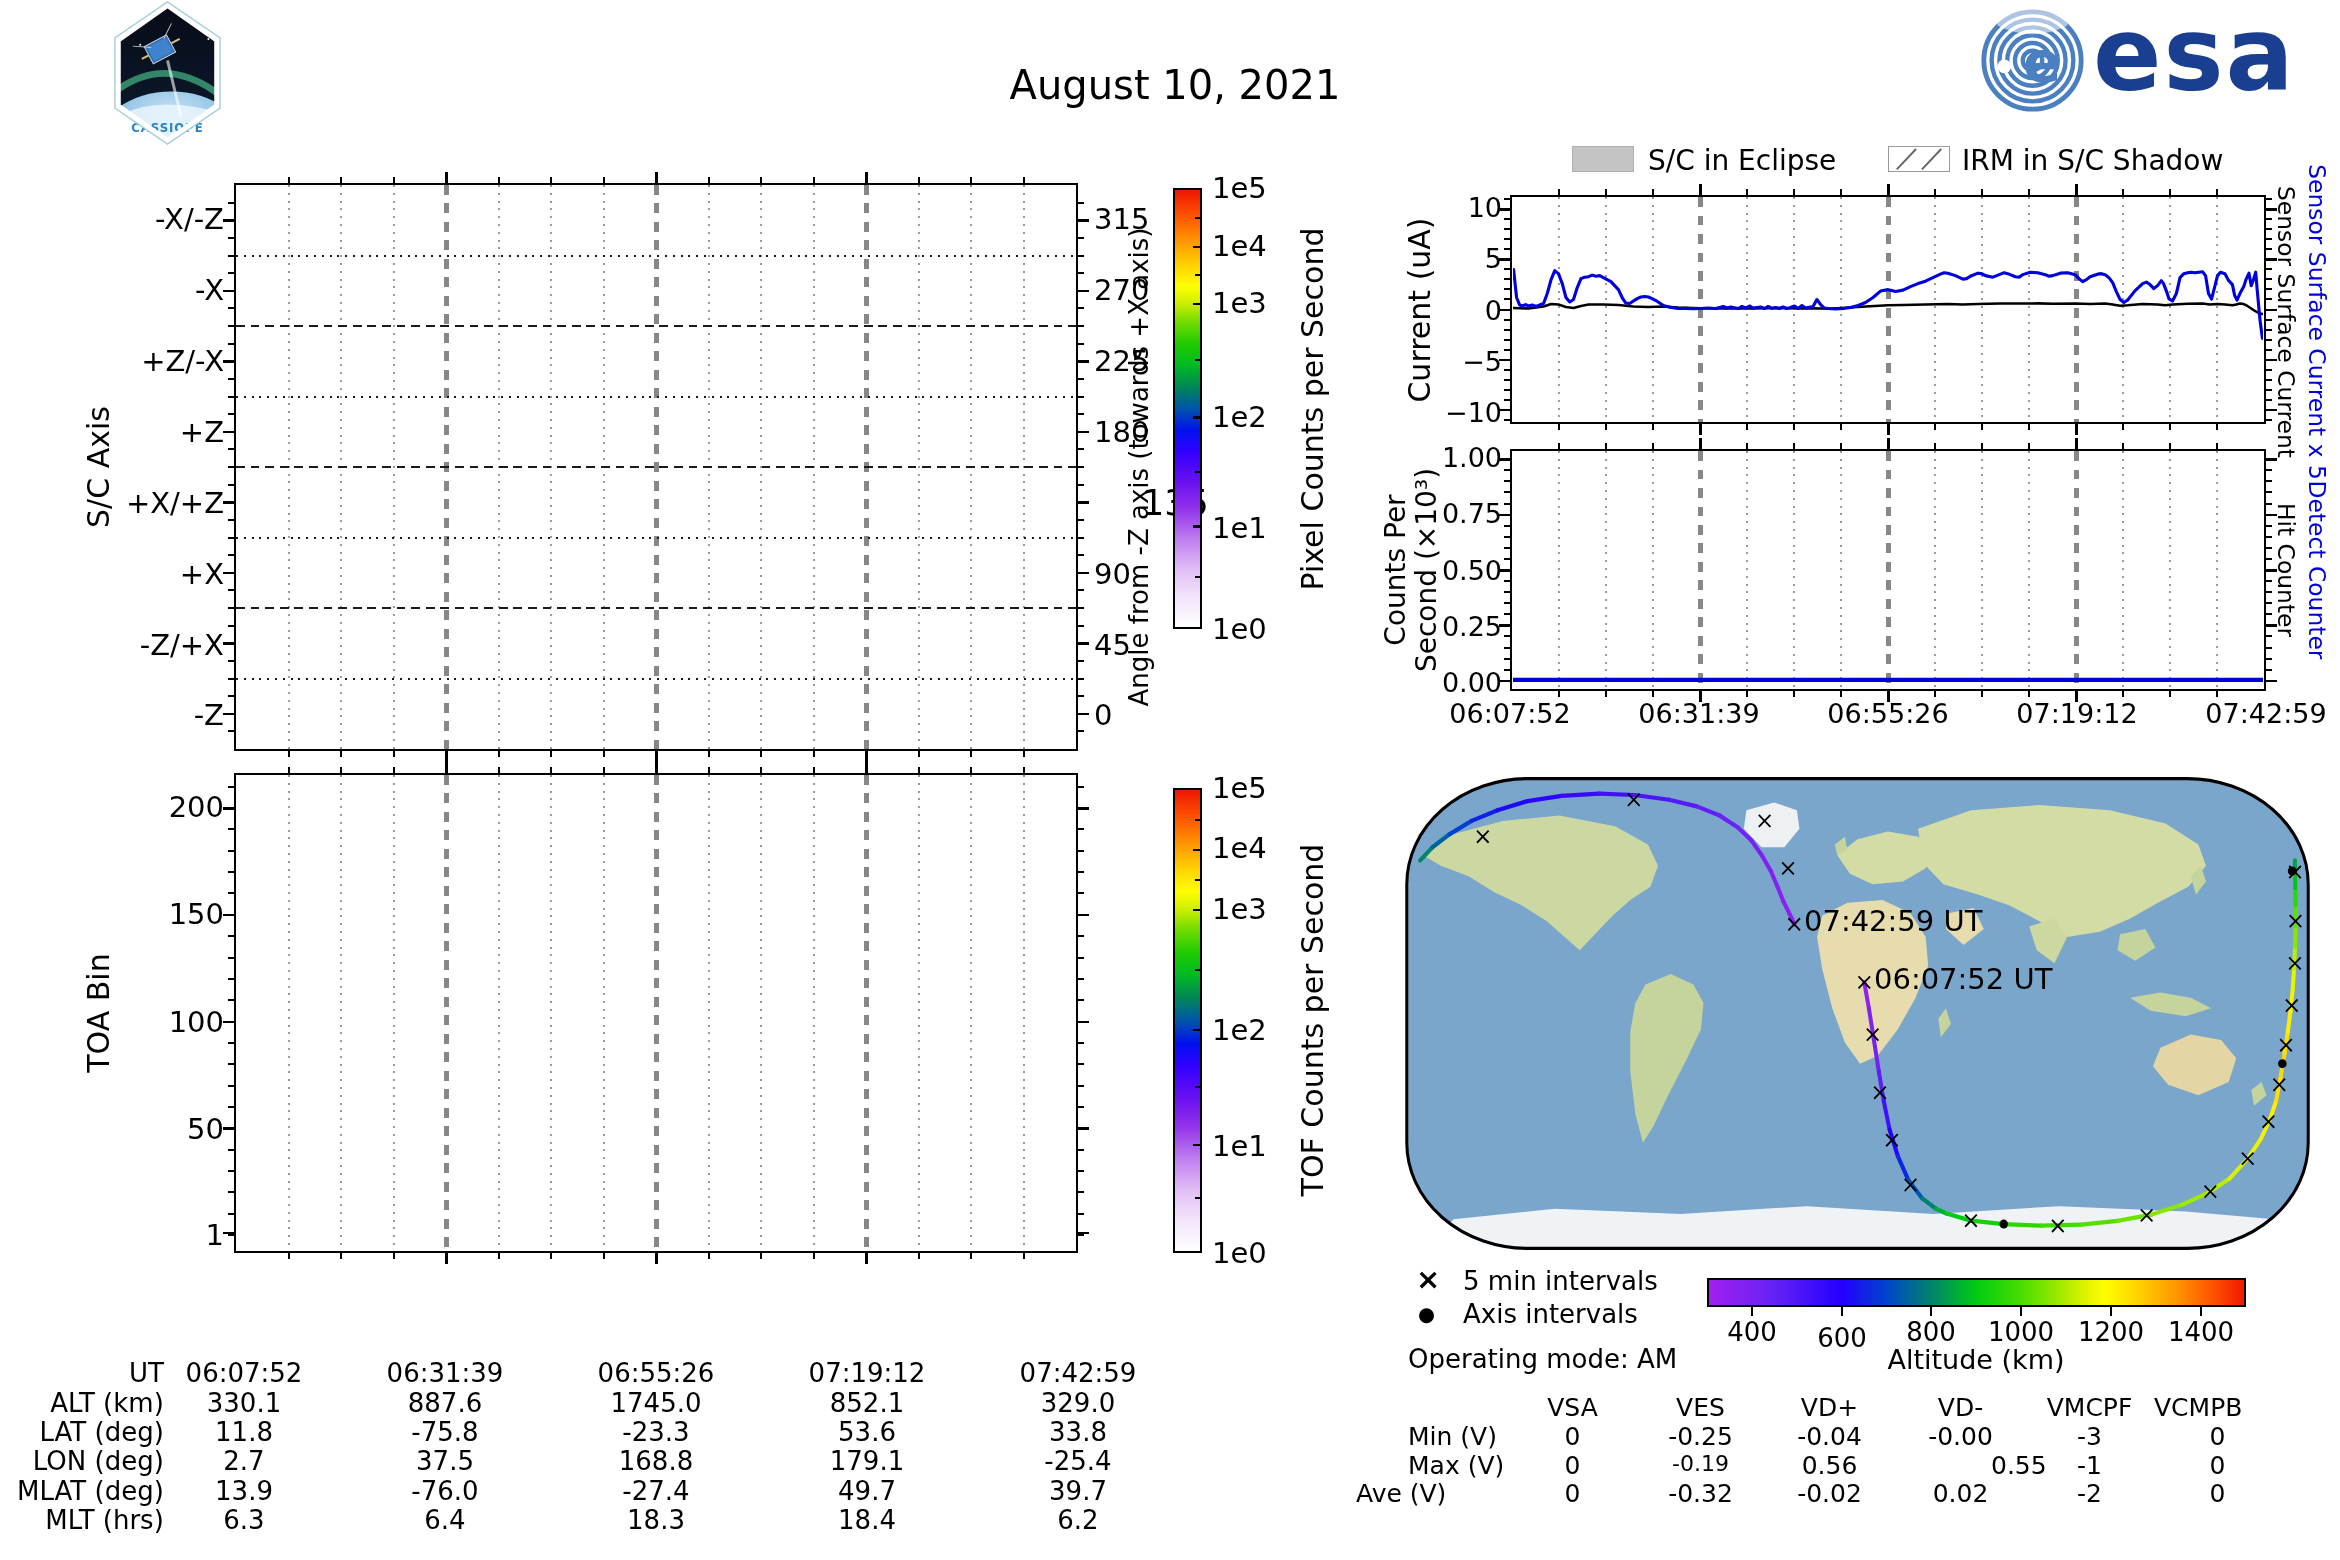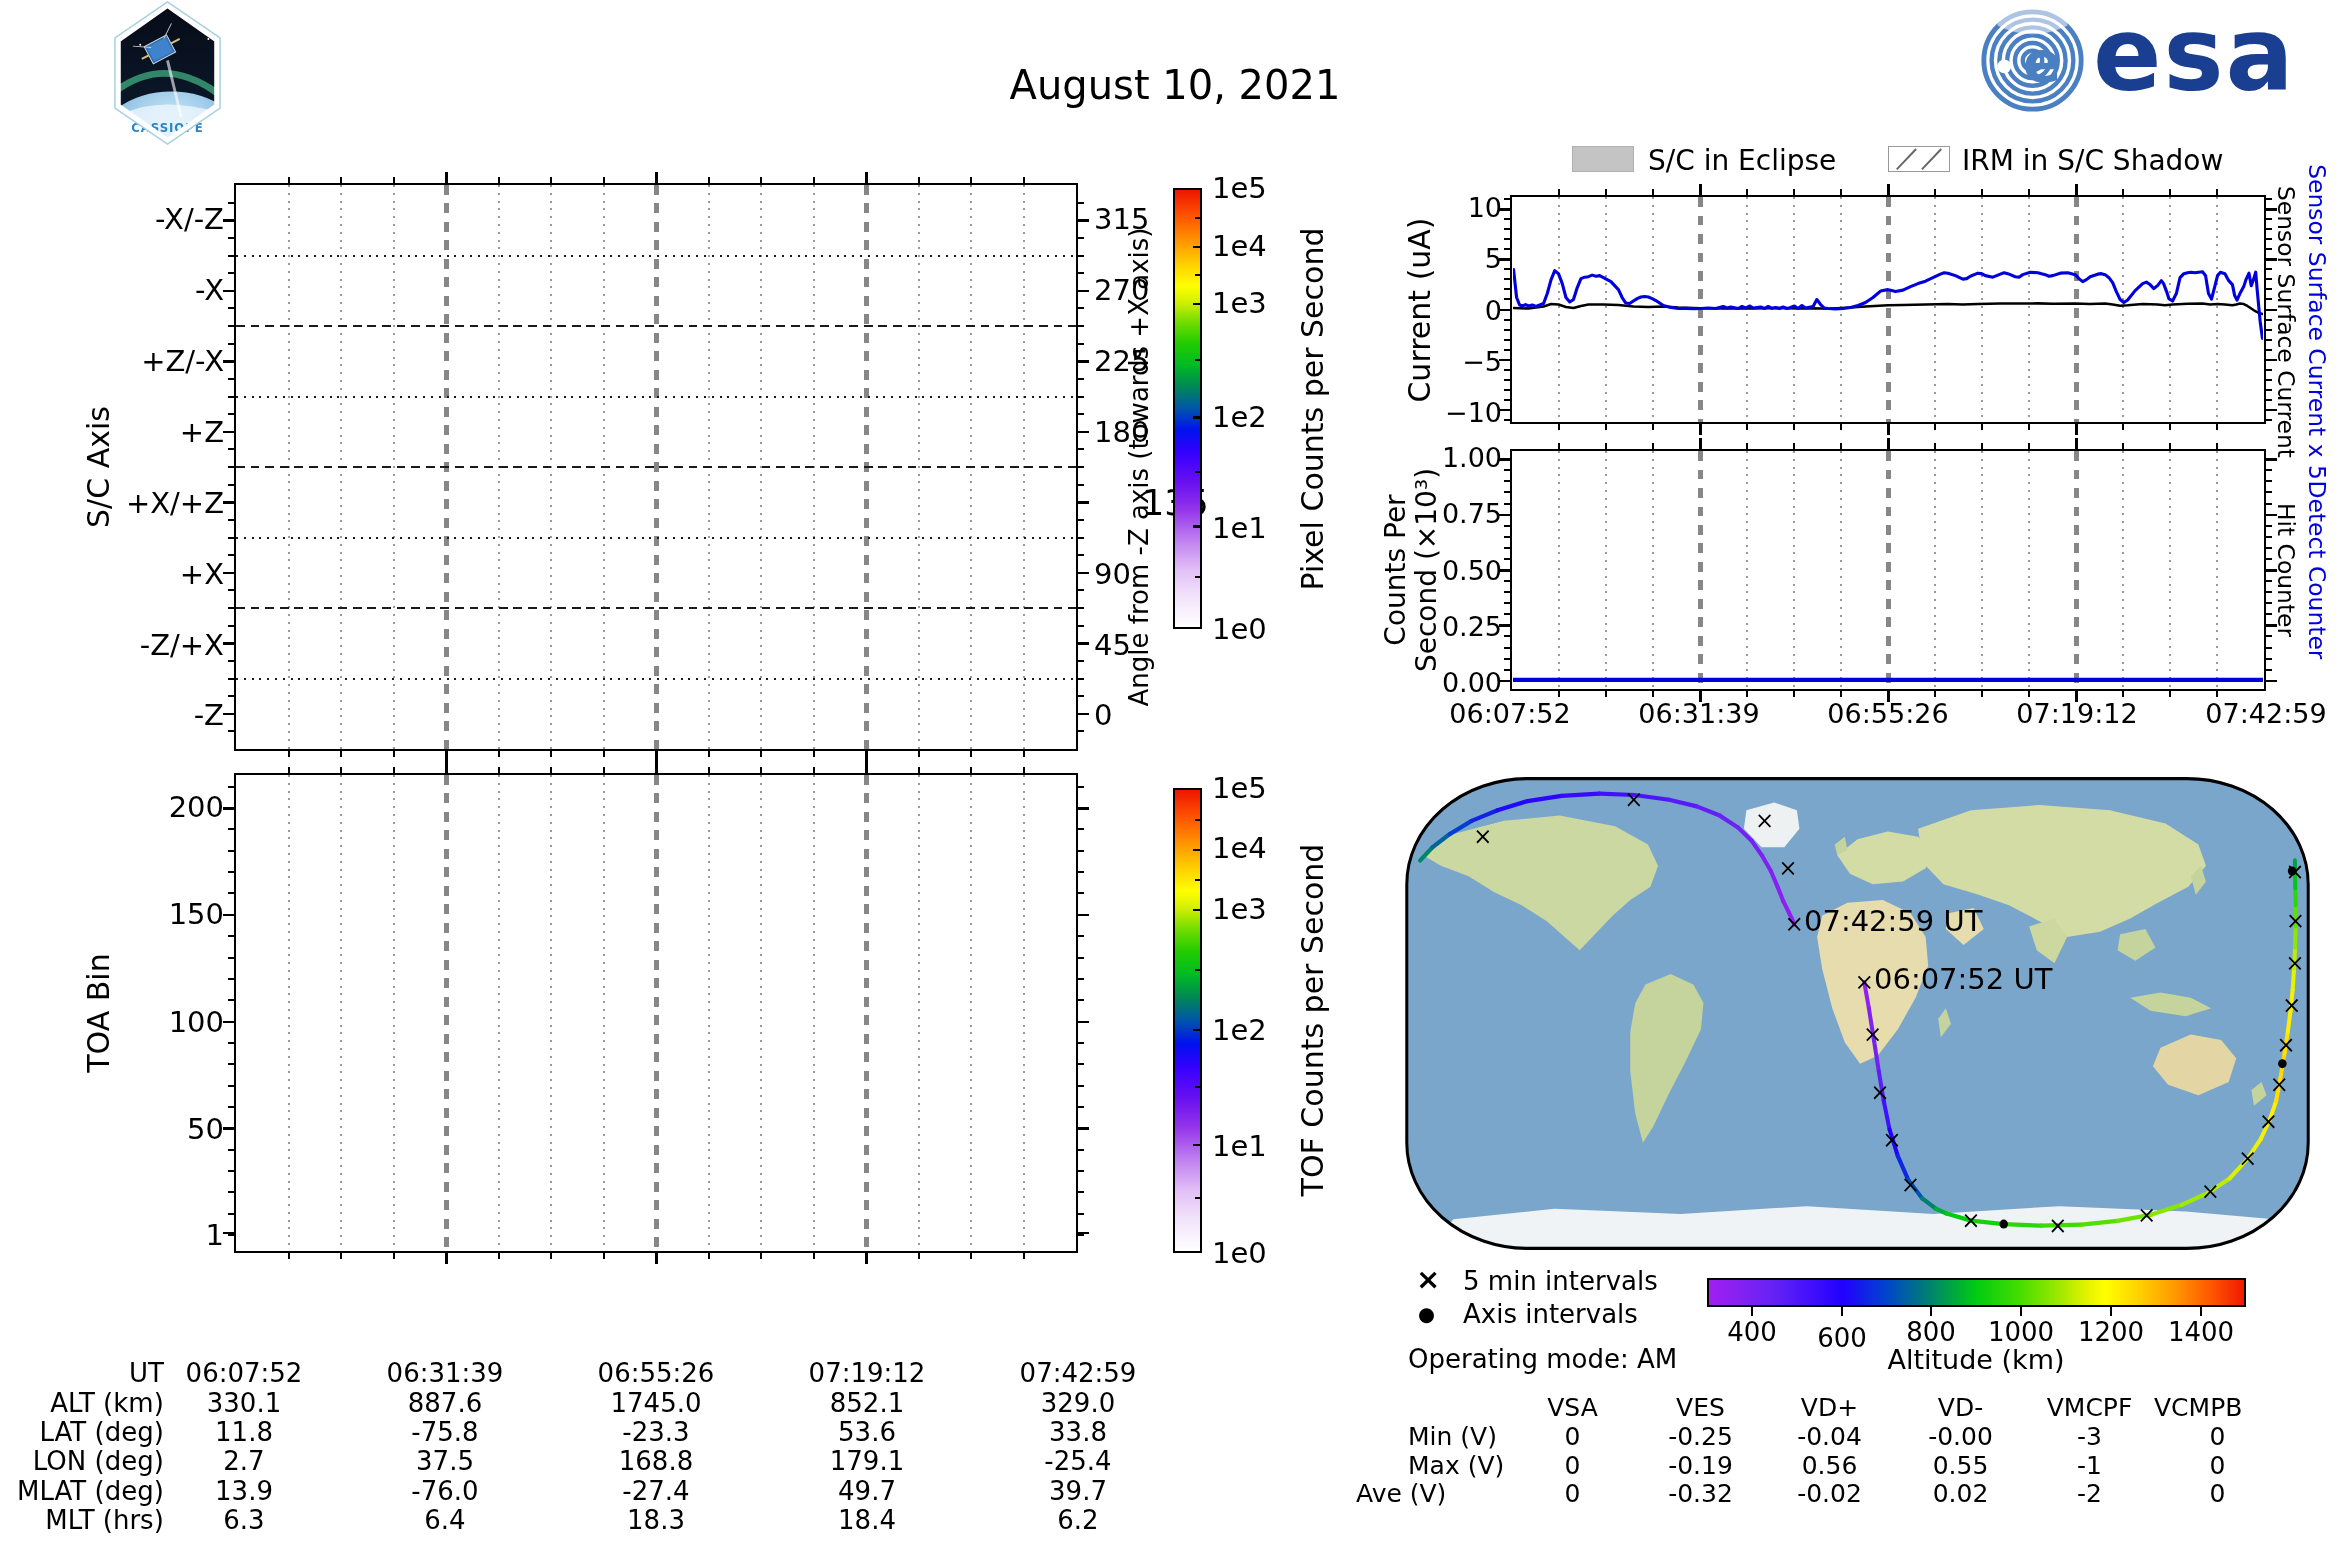--- a/index.html
+++ b/index.html
@@ -856,23 +856,23 @@
       <div class="lbl" style="left: 2154px; top: 1393px; width: 127px; font-size: 25px;">VCMPB</div>
       <div class="lbl" style="left: 1408px; top: 1422px; font-size: 25px;">Min (V)</div>
       <div class="lbl" style="left: 1509px; top: 1422px; width: 127px; text-align: center; font-size: 25px;">0</div>
       <div class="lbl" style="left: 1637px; top: 1422px; width: 127px; text-align: center; font-size: 25px;">-0.25</div>
       <div class="lbl" style="left: 1766px; top: 1422px; width: 127px; text-align: center; font-size: 25px;">-0.04</div>
       <div class="lbl" style="left: 1897px; top: 1422px; width: 127px; text-align: center; font-size: 25px;">-0.00</div>
       <div class="lbl" style="left: 2026px; top: 1422px; width: 127px; text-align: center; font-size: 25px;">-3</div>
       <div class="lbl" style="left: 2154px; top: 1422px; width: 127px; text-align: center; font-size: 25px;">0</div>
       <div class="lbl" style="left: 1408px; top: 1451px; font-size: 25px;">Max (V)</div>
       <div class="lbl" style="left: 1509px; top: 1451px; width: 127px; text-align: center; font-size: 25px;">0</div>
-      <div class="lbl" style="left: 1637px; top: 1451px; width: 127px; text-align: center; font-size: 25px;">-0.19</div>
+      <div class="lbl" style="left: 1637px; top: 1451px; width: 127px; text-align: center; font-size: 22px;">-0.19</div>
       <div class="lbl" style="left: 1766px; top: 1451px; width: 127px; text-align: center; font-size: 25px;">0.56</div>
-      <div class="lbl" style="left: 1897px; top: 1451px; width: 127px; text-align: center; font-size: 25px;">0.55</div>
+      <div class="lbl" style="left: 1991px; top: 1451px; width: 127px; text-align: left; font-size: 25px;">0.55</div>
       <div class="lbl" style="left: 2026px; top: 1451px; width: 127px; text-align: center; font-size: 25px;">-1</div>
       <div class="lbl" style="left: 2154px; top: 1451px; width: 127px; text-align: center; font-size: 25px;">0</div>
       <div class="lbl" style="left: 1356px; top: 1479px; font-size: 25px;">Ave (V)</div>
       <div class="lbl" style="left: 1509px; top: 1479px; width: 127px; text-align: center; font-size: 25px;">0</div>
       <div class="lbl" style="left: 1637px; top: 1479px; width: 127px; text-align: center; font-size: 25px;">-0.32</div>
       <div class="lbl" style="left: 1766px; top: 1479px; width: 127px; text-align: center; font-size: 25px;">-0.02</div>
       <div class="lbl" style="left: 1897px; top: 1479px; width: 127px; text-align: center; font-size: 25px;">0.02</div>
       <div class="lbl" style="left: 2026px; top: 1479px; width: 127px; text-align: center; font-size: 25px;">-2</div>
       <div class="lbl" style="left: 2154px; top: 1479px; width: 127px; text-align: center; font-size: 25px;">0</div>
     </div>

